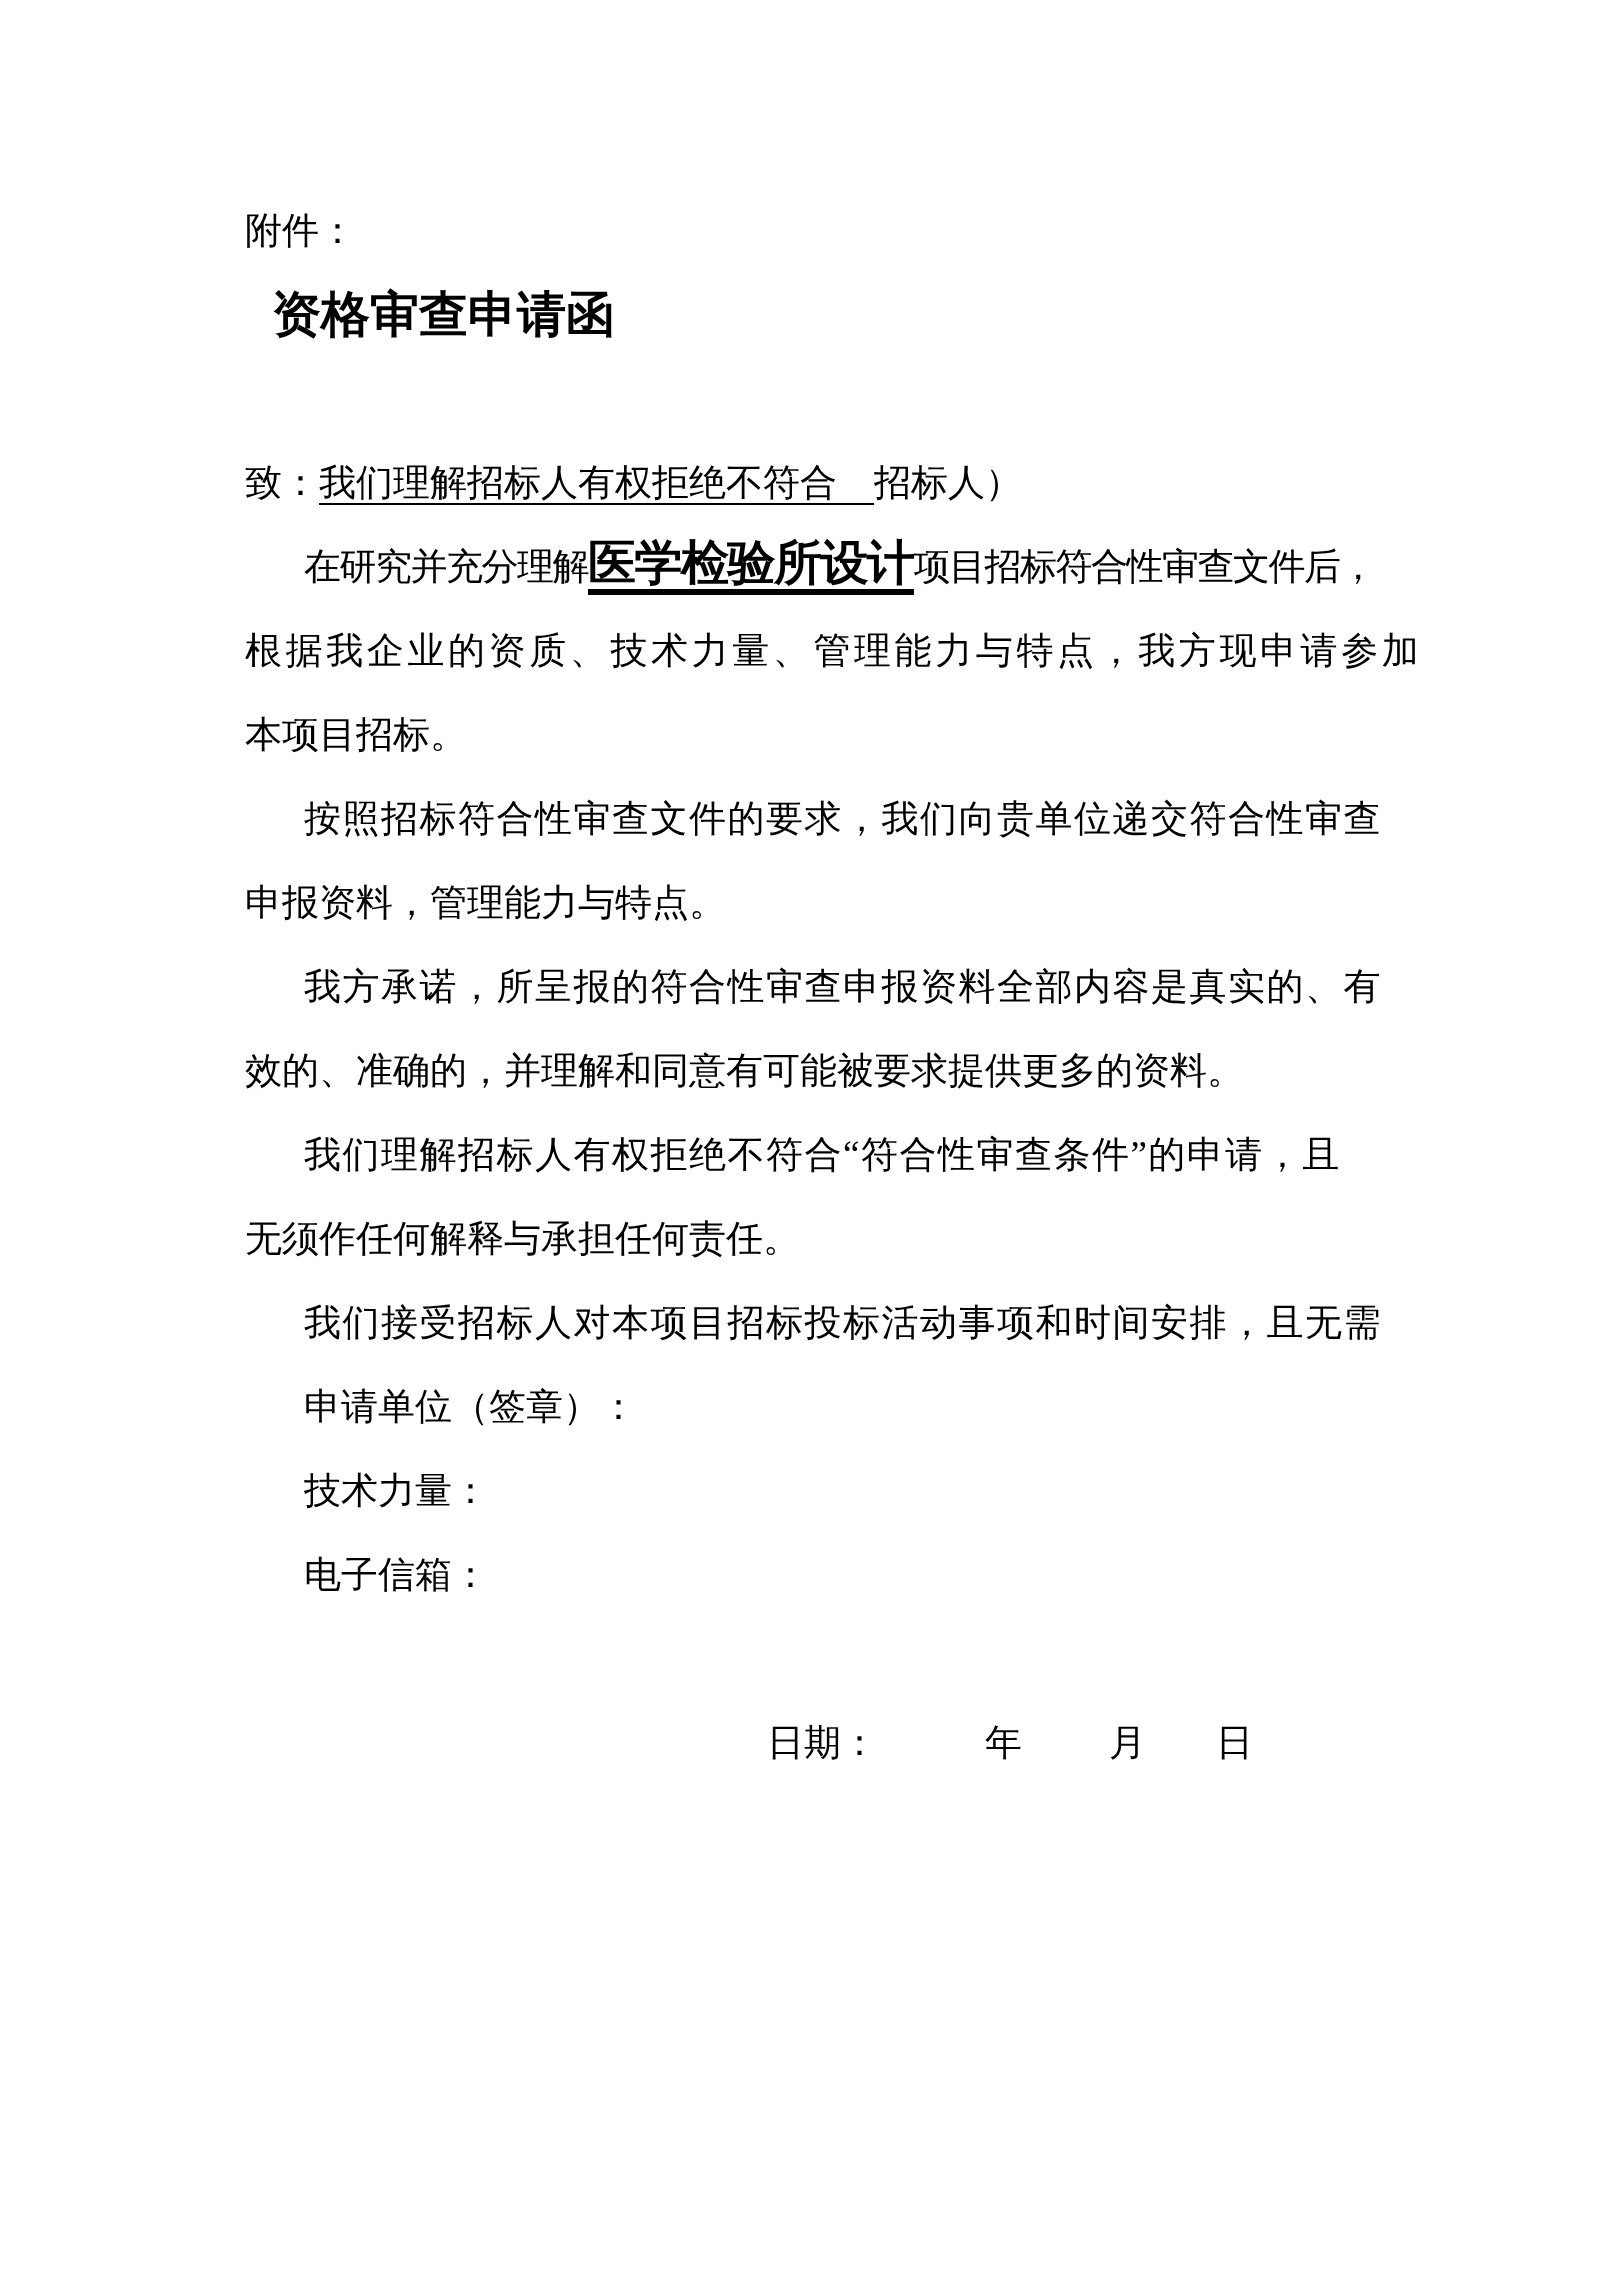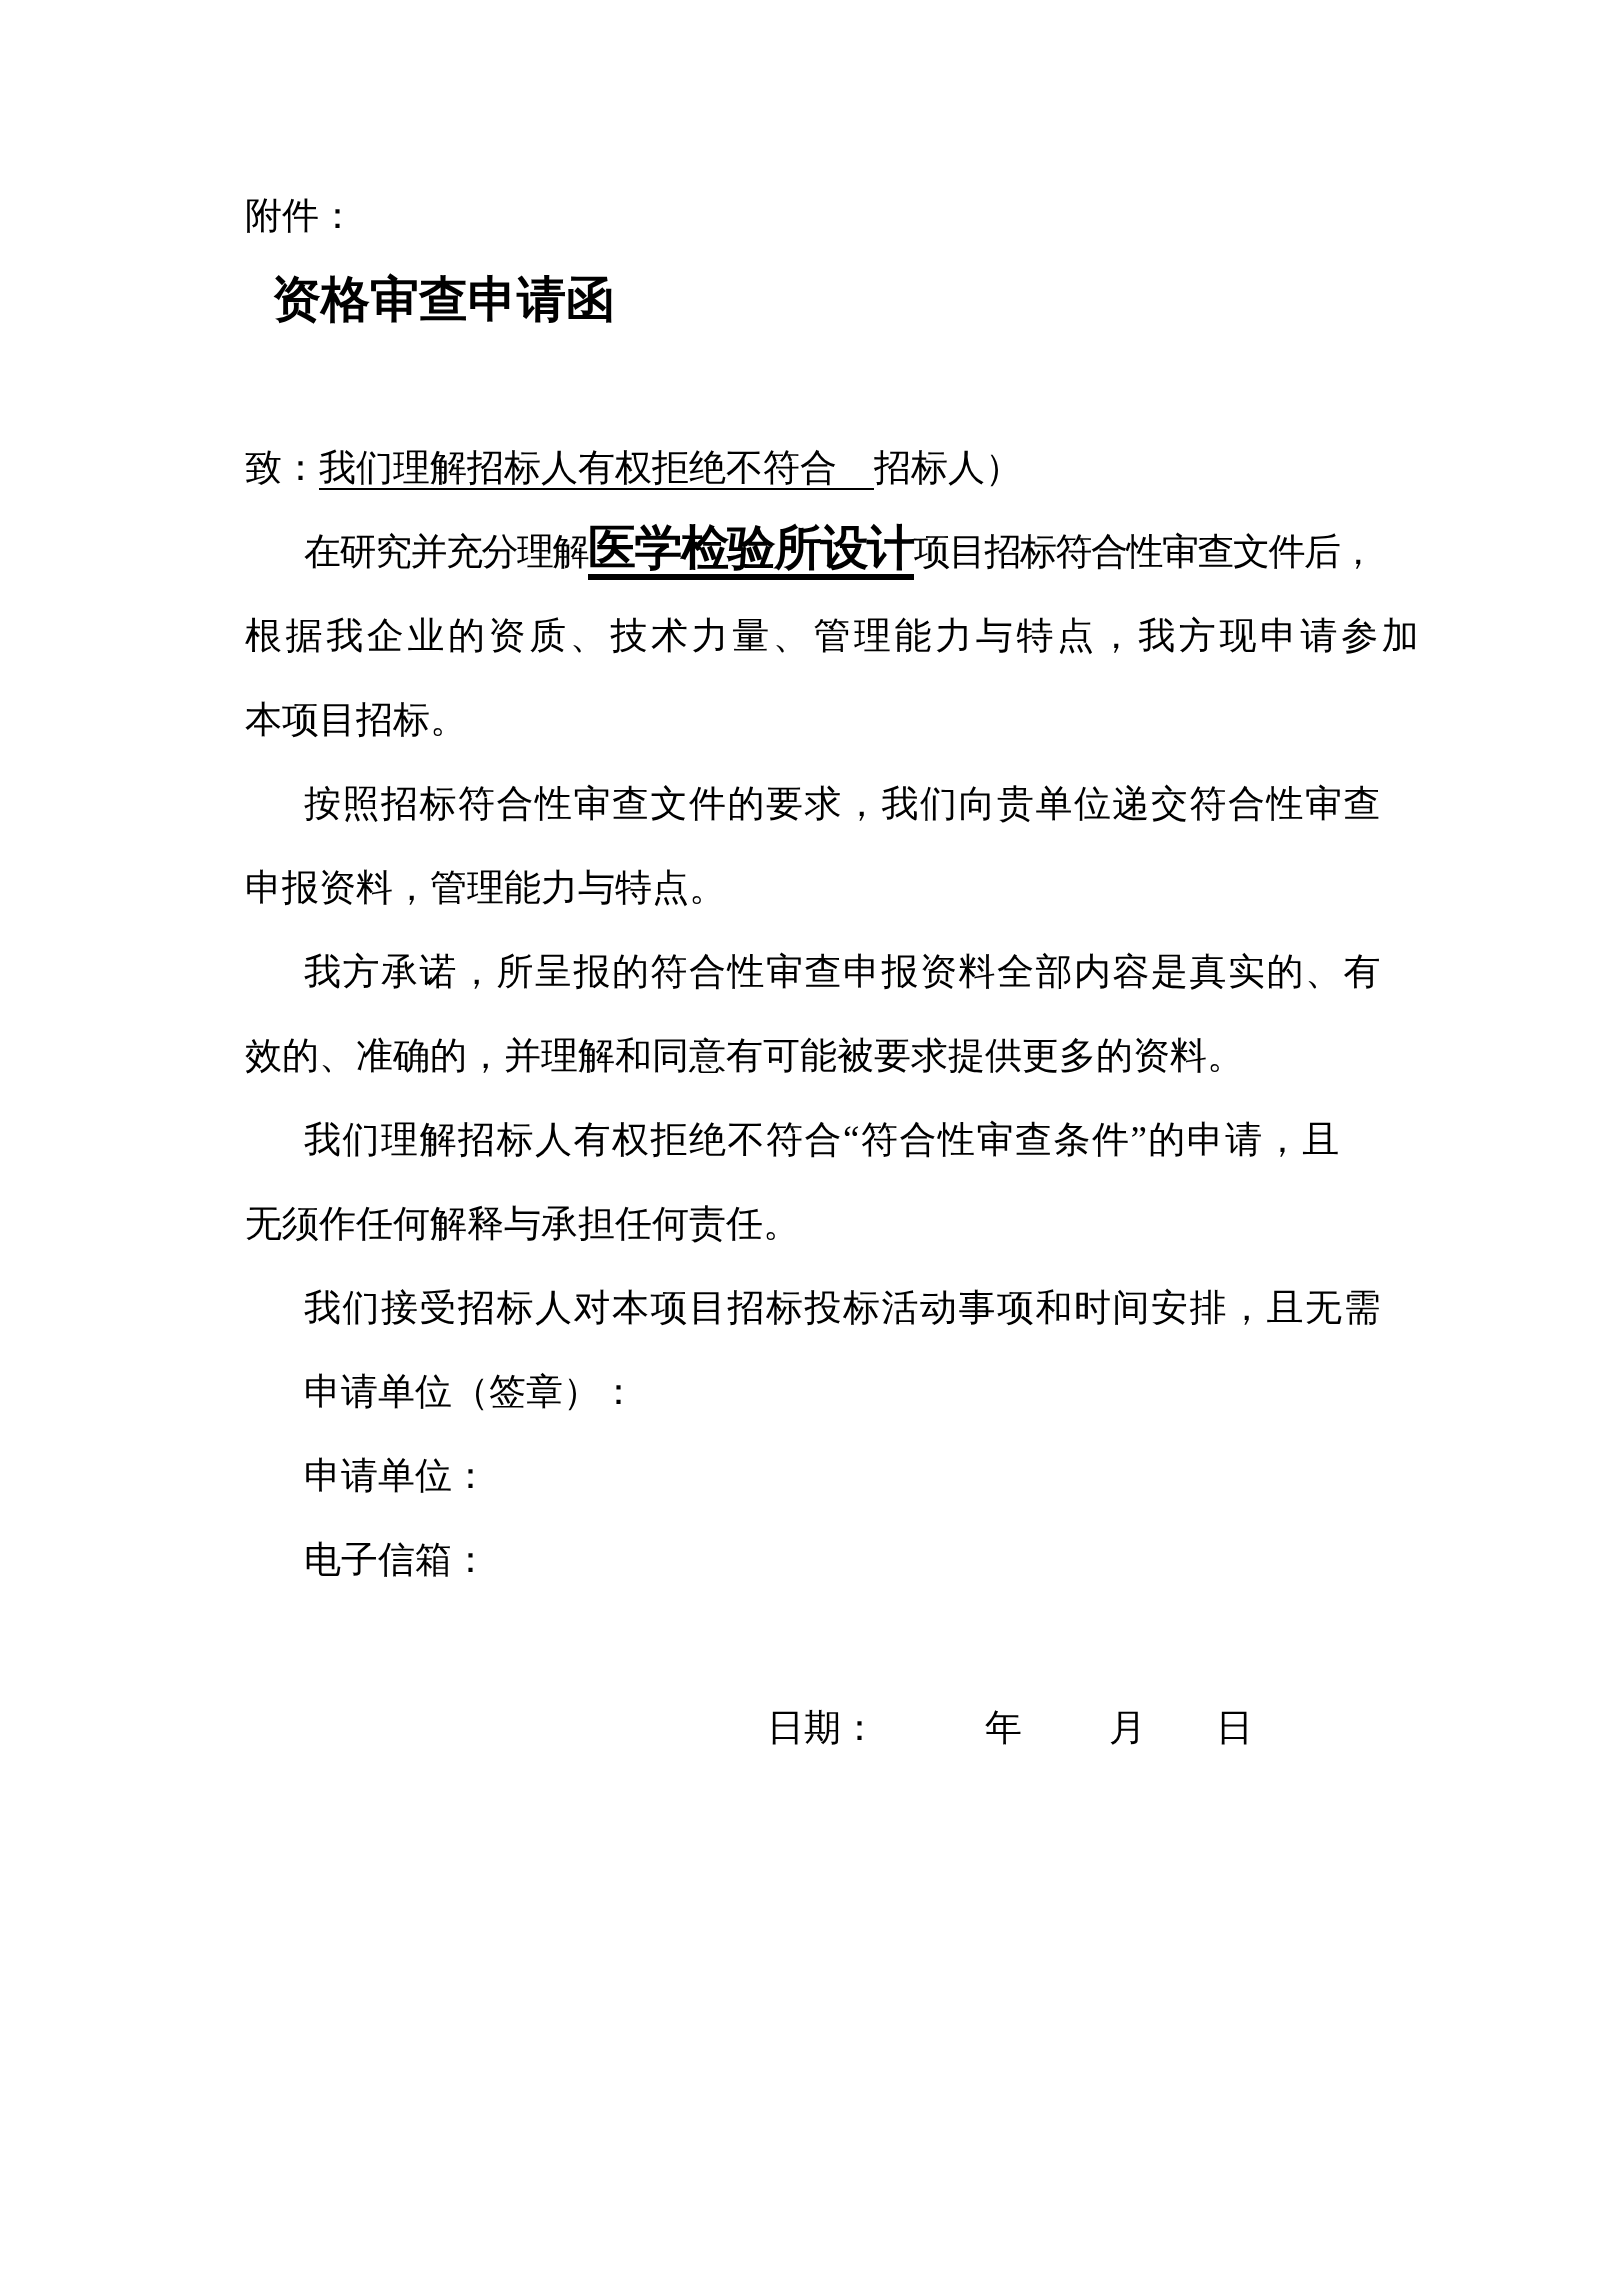--- a/index.html
+++ b/index.html
@@ -12,21 +12,21 @@
     width: 1623px;
     height: 2295px;
     background: #ffffff;
     overflow: hidden;
     font-family: "Liberation Serif", "DejaVu Serif", serif;
     color: #000000;
   }
   .content {
     position: absolute;
     left: 245px;
-    top: 174px;
+    top: 189px;
     width: 1132px;
   }
   .line {
     height: 84px;
     line-height: 84px;
     font-size: 37px;
     white-space: nowrap;
   }
   .blank { height: 84px; }
   .indent { padding-left: 59px; }
@@ -114,21 +114,21 @@
     <div class="line indent ls-mid">
       <span>我们接受招标人对本项目招标投标活动事项和时间安排，且无需</span>
     </div>
 
 
     <div class="line indent">
       <span>申请单位（签章）：</span>
     </div>
 
     <div class="line indent">
-      <span>申请单位：</span>
+      <span>技术力量：</span>
     </div>
 
     <div class="line indent">
       <span>电子信箱：</span>
     </div>
 
     <div class="blank"></div>
 
     <div class="line date-line">
       <span>日期：</span><span class="gap-year">年</span><span class="gap-month">月</span><span class="gap-day">日</span>

